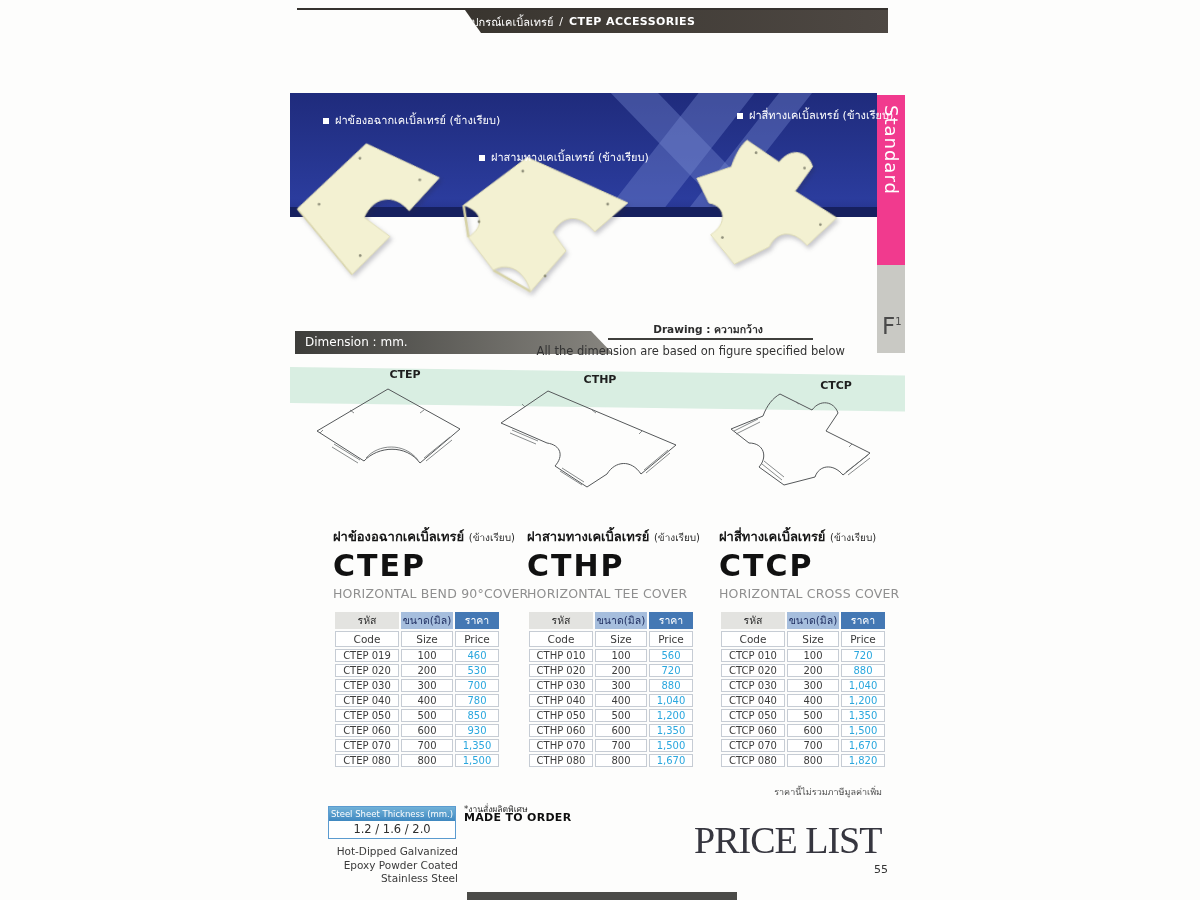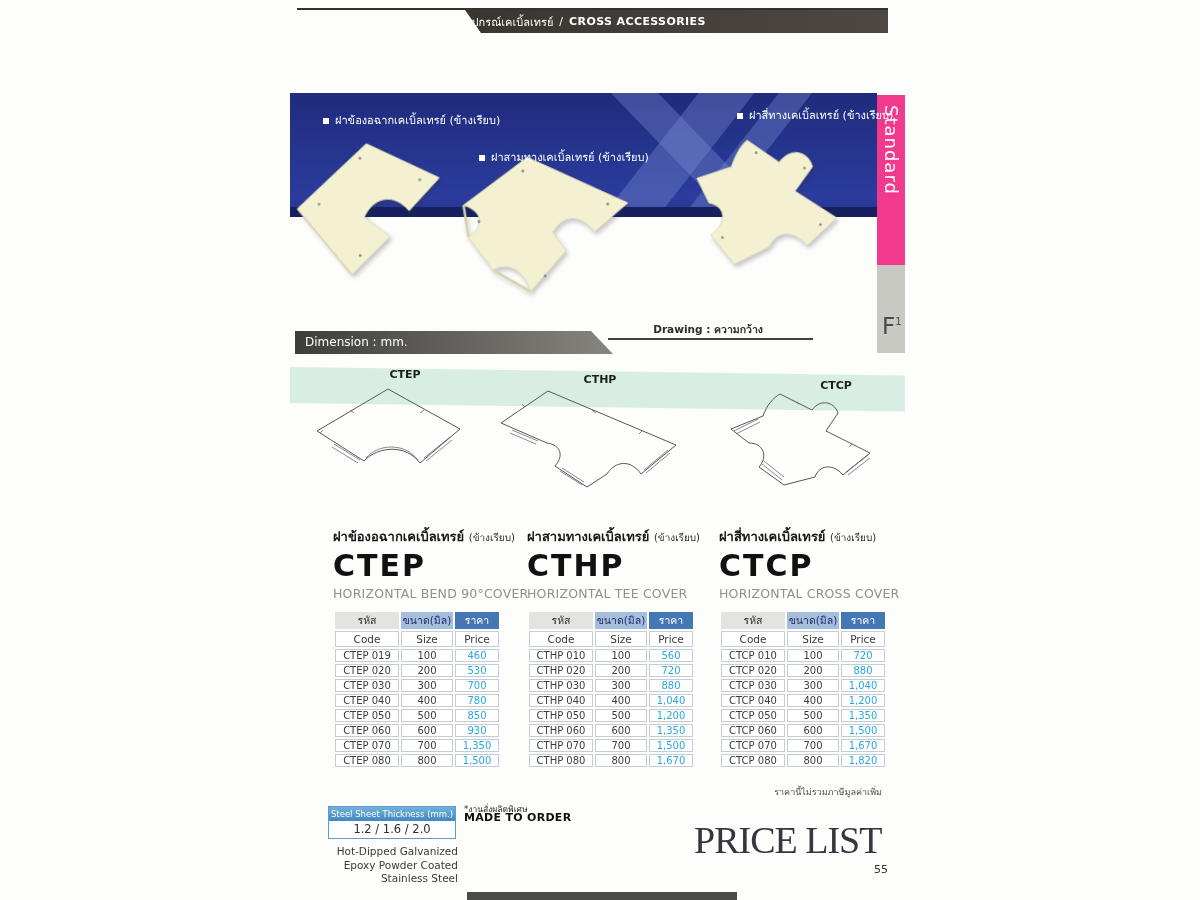--- a/index.html
+++ b/index.html
@@ -105,21 +105,21 @@
 </style>
 </head>
 <body>
 
 <div id="canvas">
 
   <div class="top-line"></div>
   <div class="top-bar">
     <span class="th">อุปกรณ์เคเบิ้ลเทรย์</span>
     <span class="sep">/</span>
-    <span class="en">CROSS ACCESSORIES</span>
+    <span class="en">CTEP ACCESSORIES</span>
   </div>
 
   <div class="banner">
     <div class="streak s1"></div>
     <div class="streak s2"></div>
     <div class="streak s3"></div>
     <div class="banner-bottom"></div>
   </div>
 
   <svg class="photo ph1" width="158" height="142" viewBox="0 0 160 140">
@@ -159,20 +159,21 @@
   <div class="pink-tab">
     <span>Standard</span>
   </div>
   <div class="gray-tab">
     <span class="f"><span>F</span><sup>1</sup></span>
   </div>
 
   <div class="dim-bar">Dimension : mm.</div>
   <div class="dim-line"></div>
   <div class="drawing-label">Drawing : ความกว้าง</div>
+  <div class="dim-note">All the dimension are based on figure specified below</div>
 
   <div class="mint"></div>
   <div class="d-label dl1">CTEP</div>
   <div class="d-label dl2">CTHP</div>
   <div class="d-label dl3">CTCP</div>
 
   <svg class="drawing dr1" width="155" height="92" viewBox="0 0 155 92">
     <path class="outline" d="M78,5 L150,45 L110,79 C96,60 68,62 54,77 L7,47 Z"></path>
     <path class="thin" d="M24,60 L50,76 M22,63 L48,79 M114,74 L140,53 M116,77 L142,56 M56,74 C68,60 94,58 108,76"></path>
     <path class="thin" d="M40,26 l4,3 M114,26 l-4,3 M10,49 l3,-3"></path>

